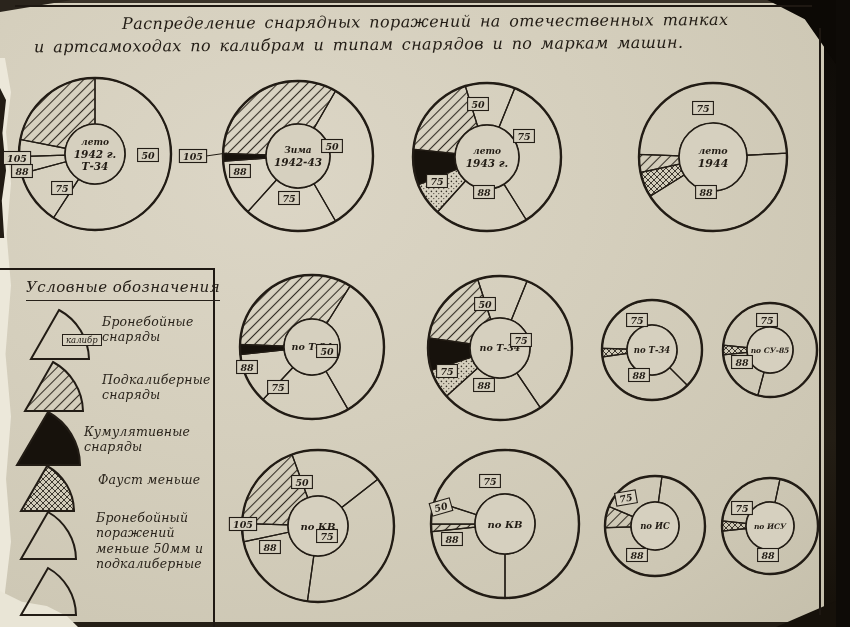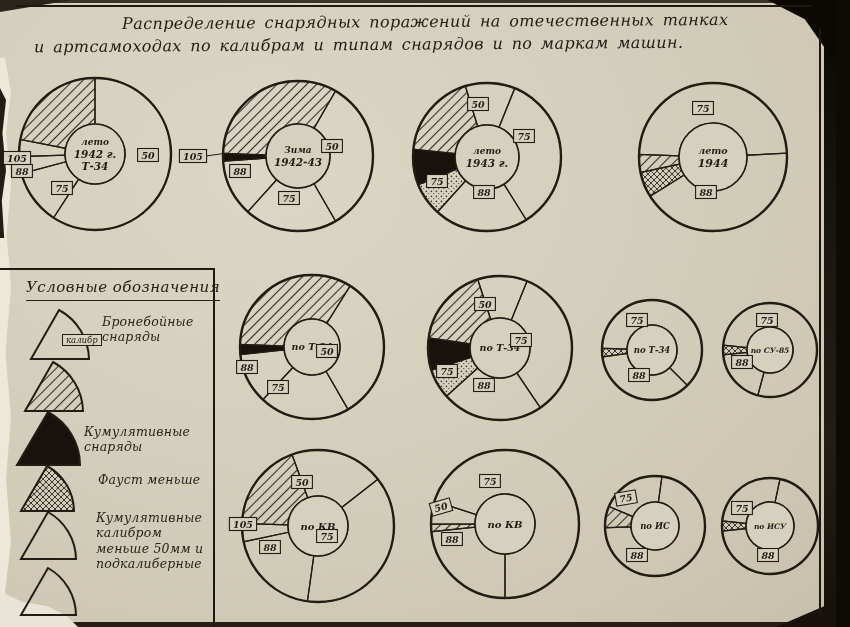--- a/index.html
+++ b/index.html
@@ -342,41 +342,42 @@
         <path d="M5 51 L33 2 A57 57 0 0 1 63 51 Z" stroke="#221c15" stroke-width="2" fill="none"></path>
       </svg>
       <span class="kalibr-box">калибр</span>
       <div class="leg-text" style="left:76px;top:6px;">Бронебойные снаряды</div>
     </div>
 
     <div class="leg-item" style="left:20px;top:90px;">
       <svg width="82" height="54" viewBox="0 0 82 54">
         <path d="M5 51 L33 2 A57 57 0 0 1 63 51 Z" stroke="#221c15" stroke-width="2" fill="url(#p-hatch)"></path>
       </svg>
+      <div class="leg-text" style="left:82px;top:12px;">Подкалиберные снаряды</div>
     </div>
 
     <div class="leg-item" style="left:12px;top:140px;">
       <svg width="86" height="58" viewBox="0 0 86 58">
         <path d="M5 55 L36 2 A61 61 0 0 1 68 55 Z" stroke="#221c15" stroke-width="2" fill="#17120c"></path>
       </svg>
       <div class="leg-text" style="left:72px;top:14px;">Кумулятивные снаряды</div>
     </div>
 
     <div class="leg-item" style="left:16px;top:194px;">
       <svg width="82" height="50" viewBox="0 0 82 50">
         <path d="M5 47 L31 2 A52 52 0 0 1 58 47 Z" stroke="#221c15" stroke-width="2" fill="url(#p-cross)"></path>
       </svg>
       <div class="leg-text" style="left:82px;top:8px;white-space:nowrap;">Фауст меньше</div>
     </div>
 
     <div class="leg-item" style="left:16px;top:240px;">
       <svg width="82" height="52" viewBox="0 0 82 52">
         <path d="M5 49 L32 2 A55 55 0 0 1 60 49 Z" stroke="#221c15" stroke-width="2" fill="none"></path>
       </svg>
-      <div class="leg-text" style="left:80px;top:0px;">Кумулятивные калибром меньше 50мм и подкалиберные</div>
+      <div class="leg-text" style="left:80px;top:0px;">Бронебойный поражений меньше 50мм и подкалиберные</div>
     </div>
 
     <div class="leg-item" style="left:16px;top:296px;">
       <svg width="82" height="52" viewBox="0 0 82 52">
         <path d="M5 49 L32 2 A55 55 0 0 1 60 49 Z" stroke="#221c15" stroke-width="2" fill="none"></path>
       </svg>
       <div class="leg-text" style="left:80px;top:14px;margin-top:48px;">Фугасные снаряды</div>
     </div>
   </div>
 </div>

